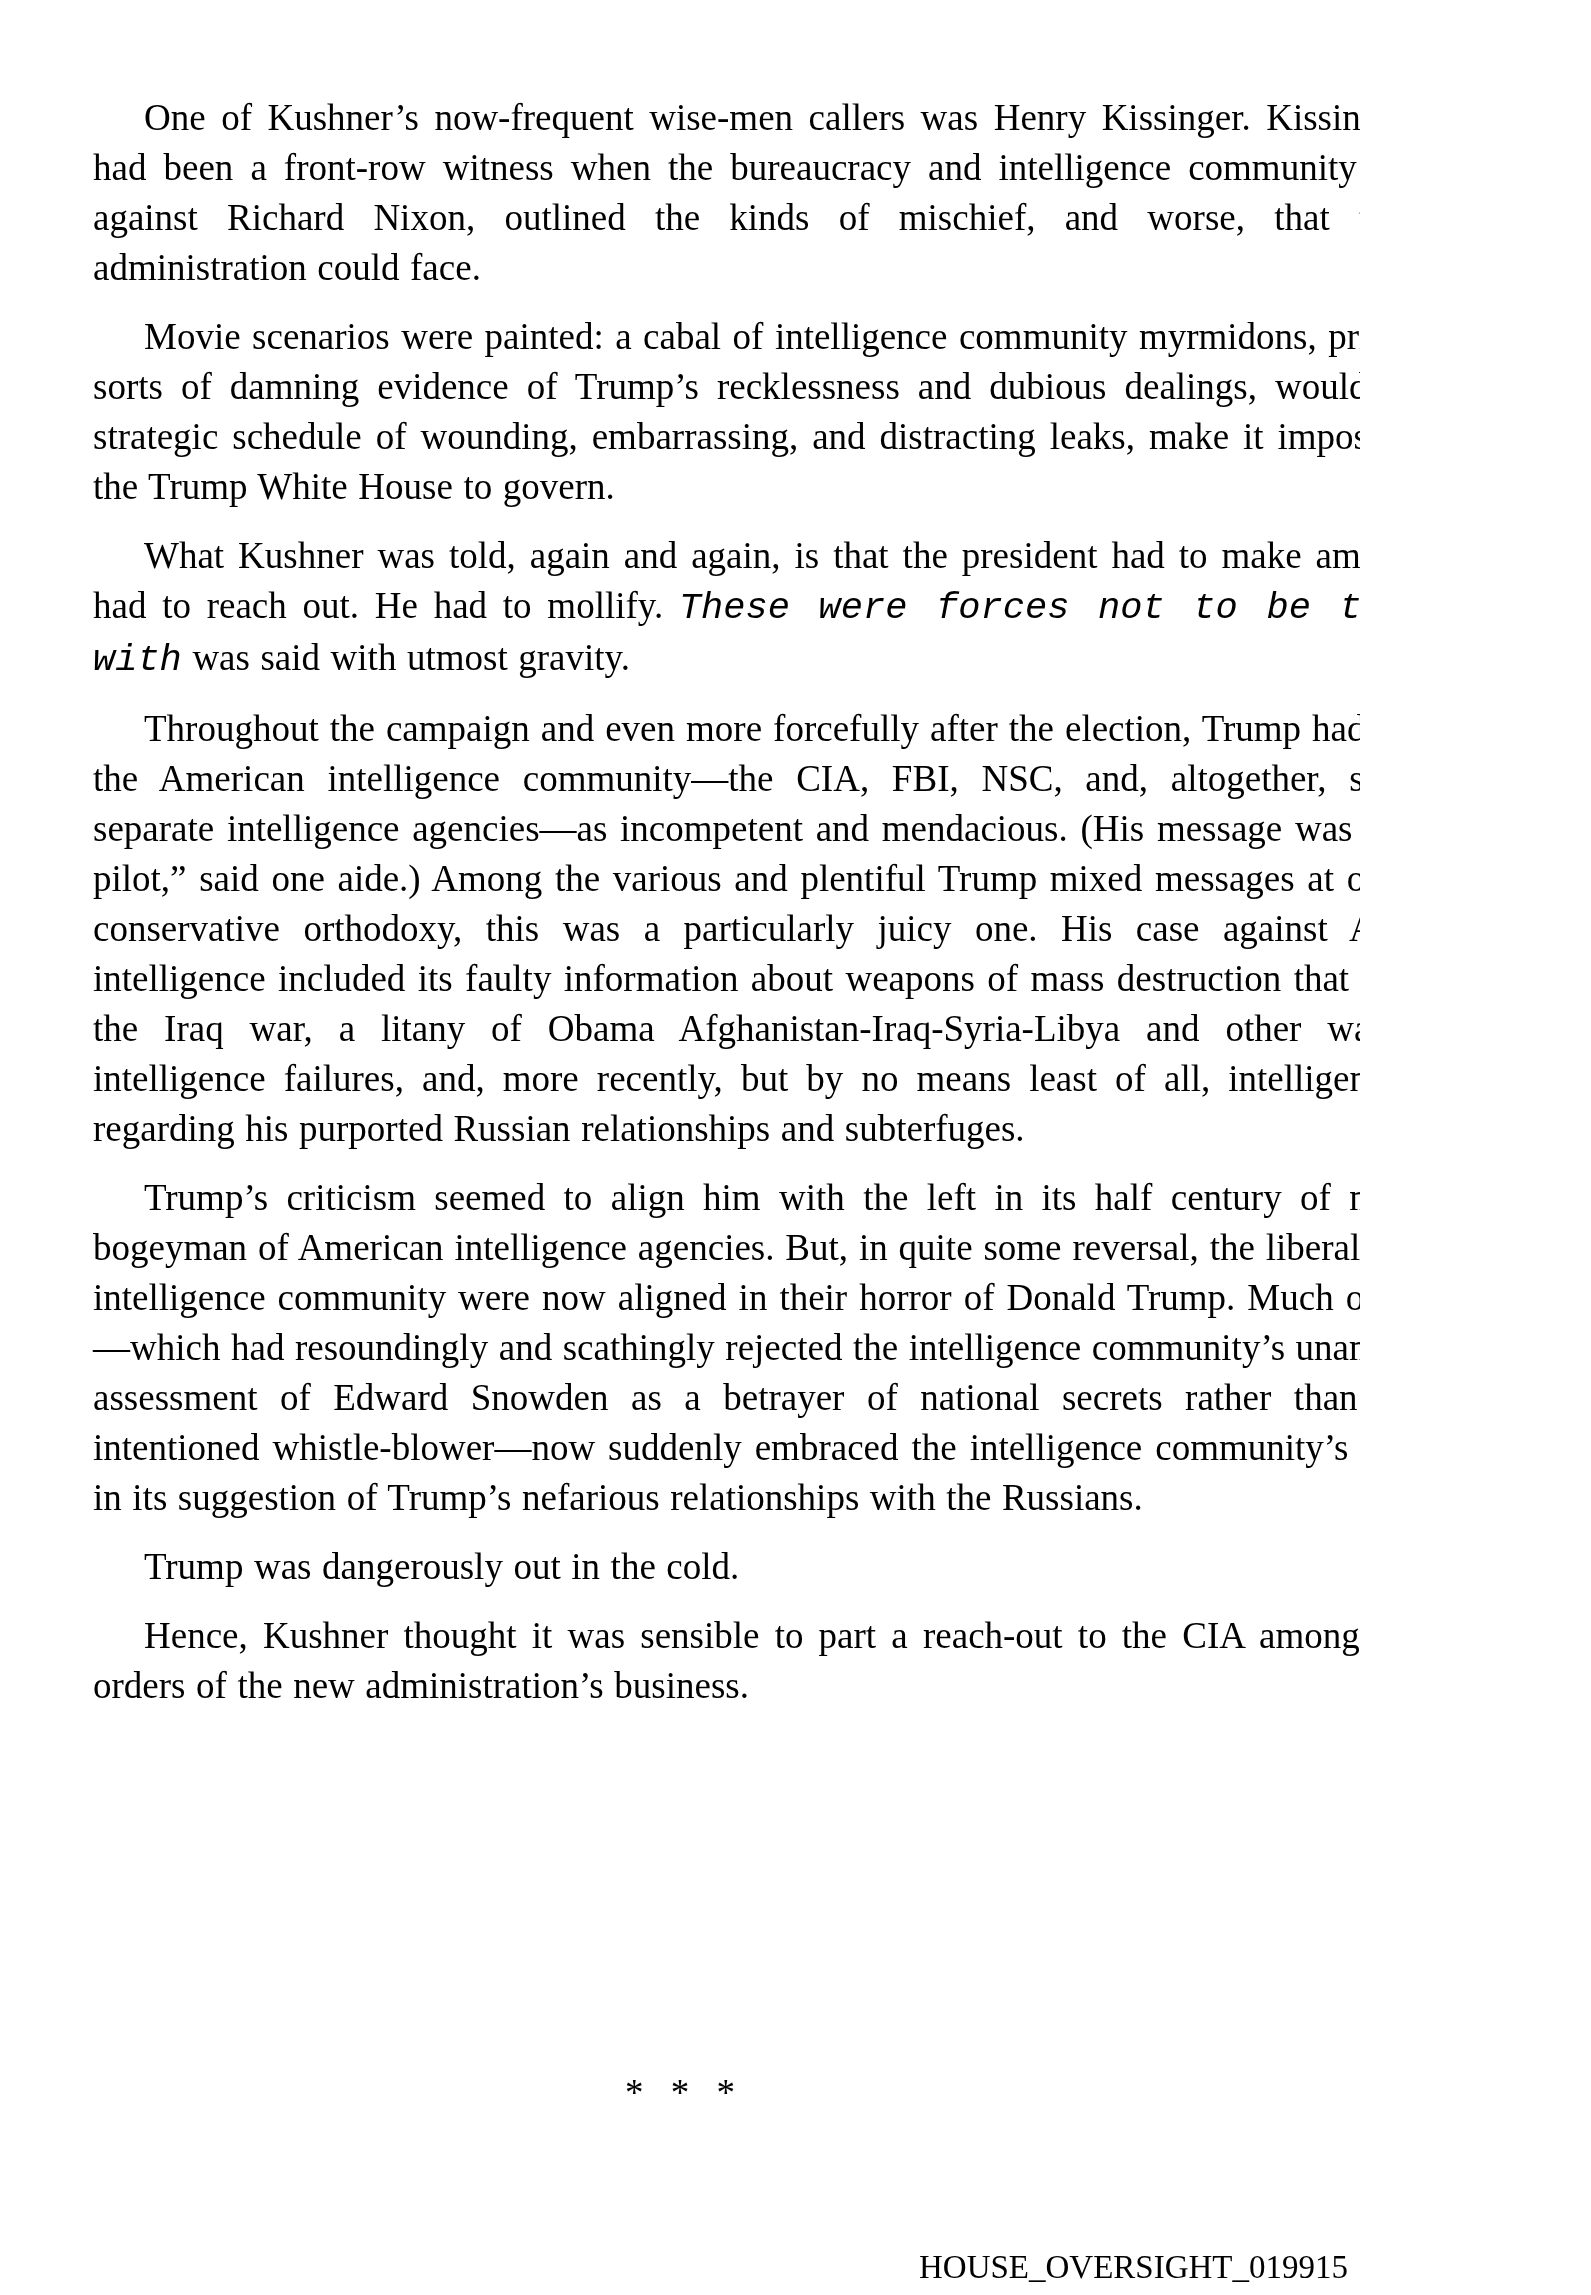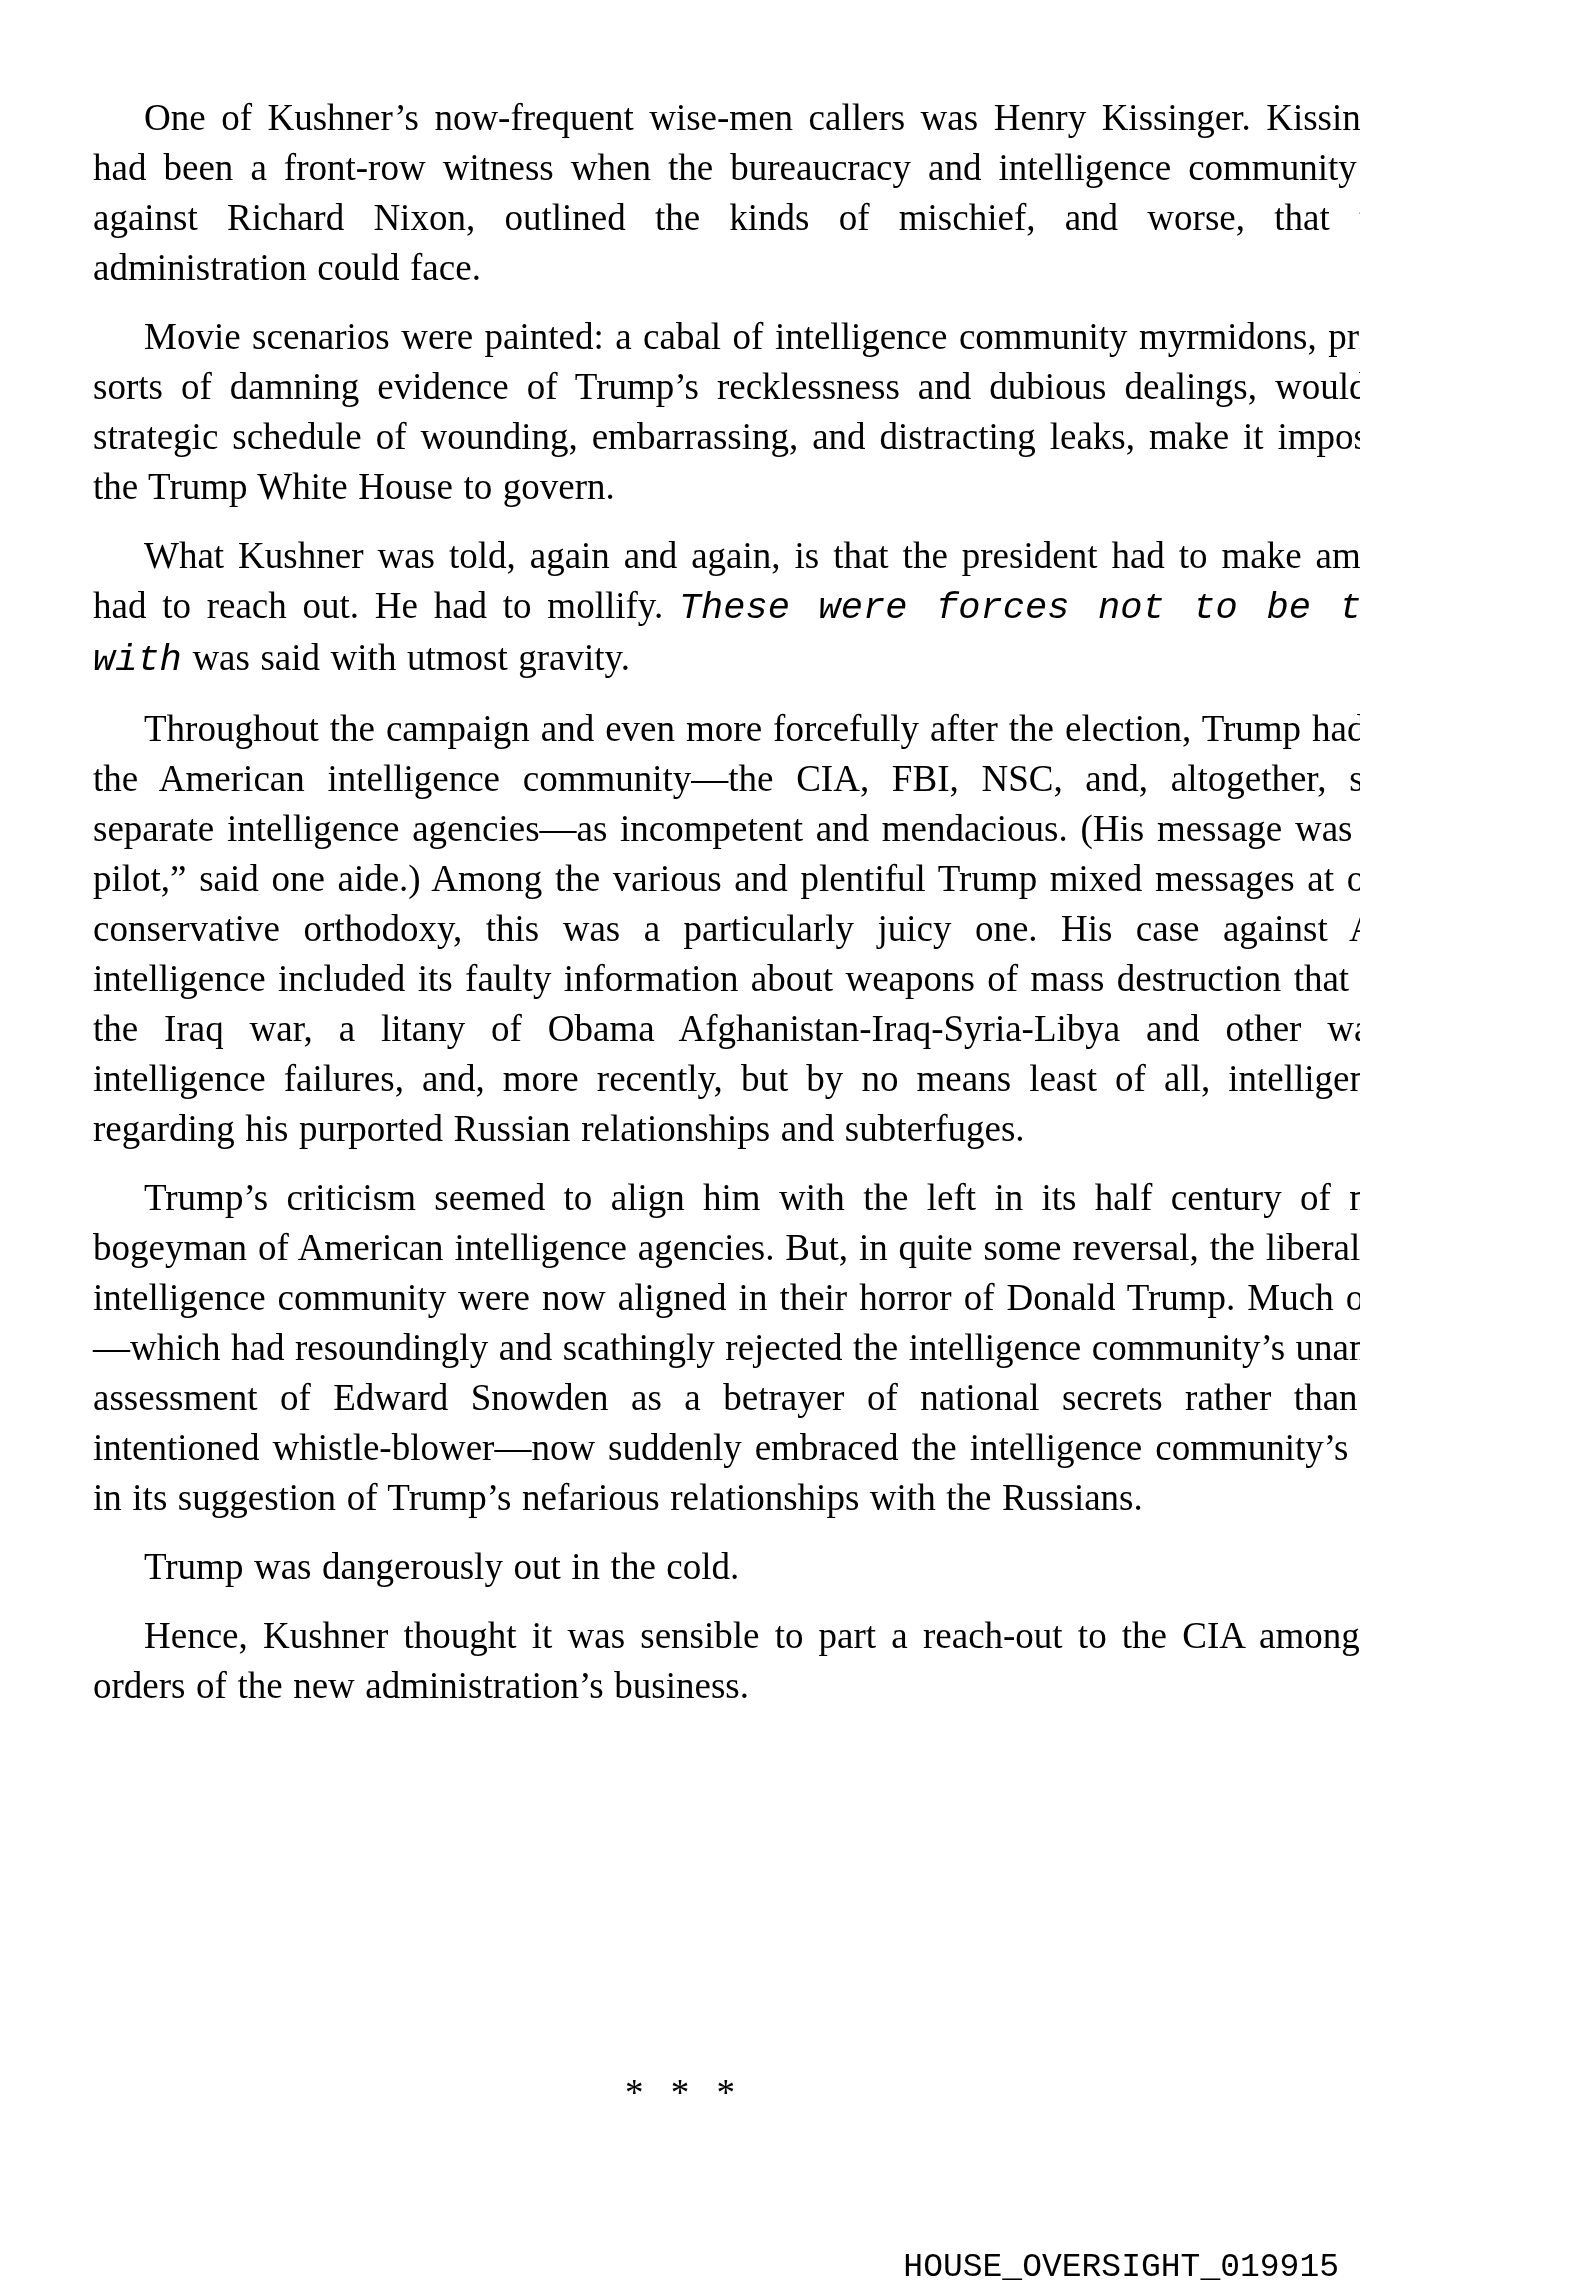--- a/index.html
+++ b/index.html
@@ -40,22 +40,22 @@
     left: 0;
     width: 100%;
     text-align: center;
     font-size: 37px;
     line-height: 50px;
     word-spacing: 18px;
   }
   .bates {
     position: absolute;
     top: 2248px;
-    right: 21px;
-    font-family: Liberation Mono, monospace;
+    right: 12px;
+    font-family: Liberation Serif, serif;
     font-size: 33px;
     line-height: 39px;
     letter-spacing: 0px;
   }
 </style>
 </head>
 <body>
 
 <main class="page">
   <section class="text-block">

